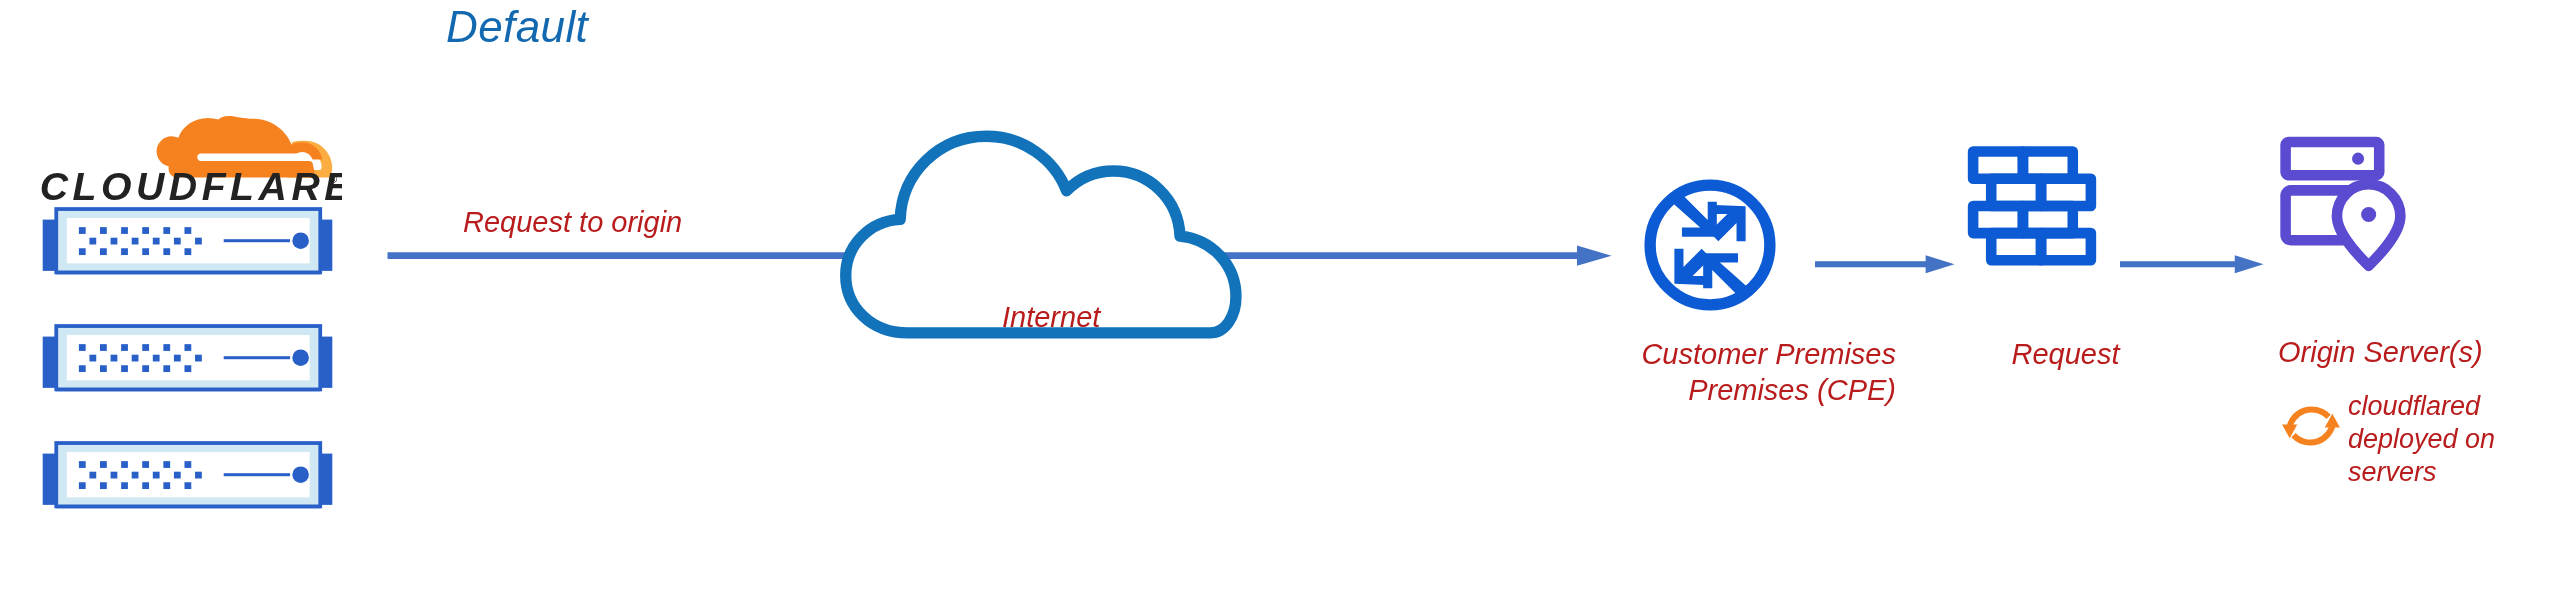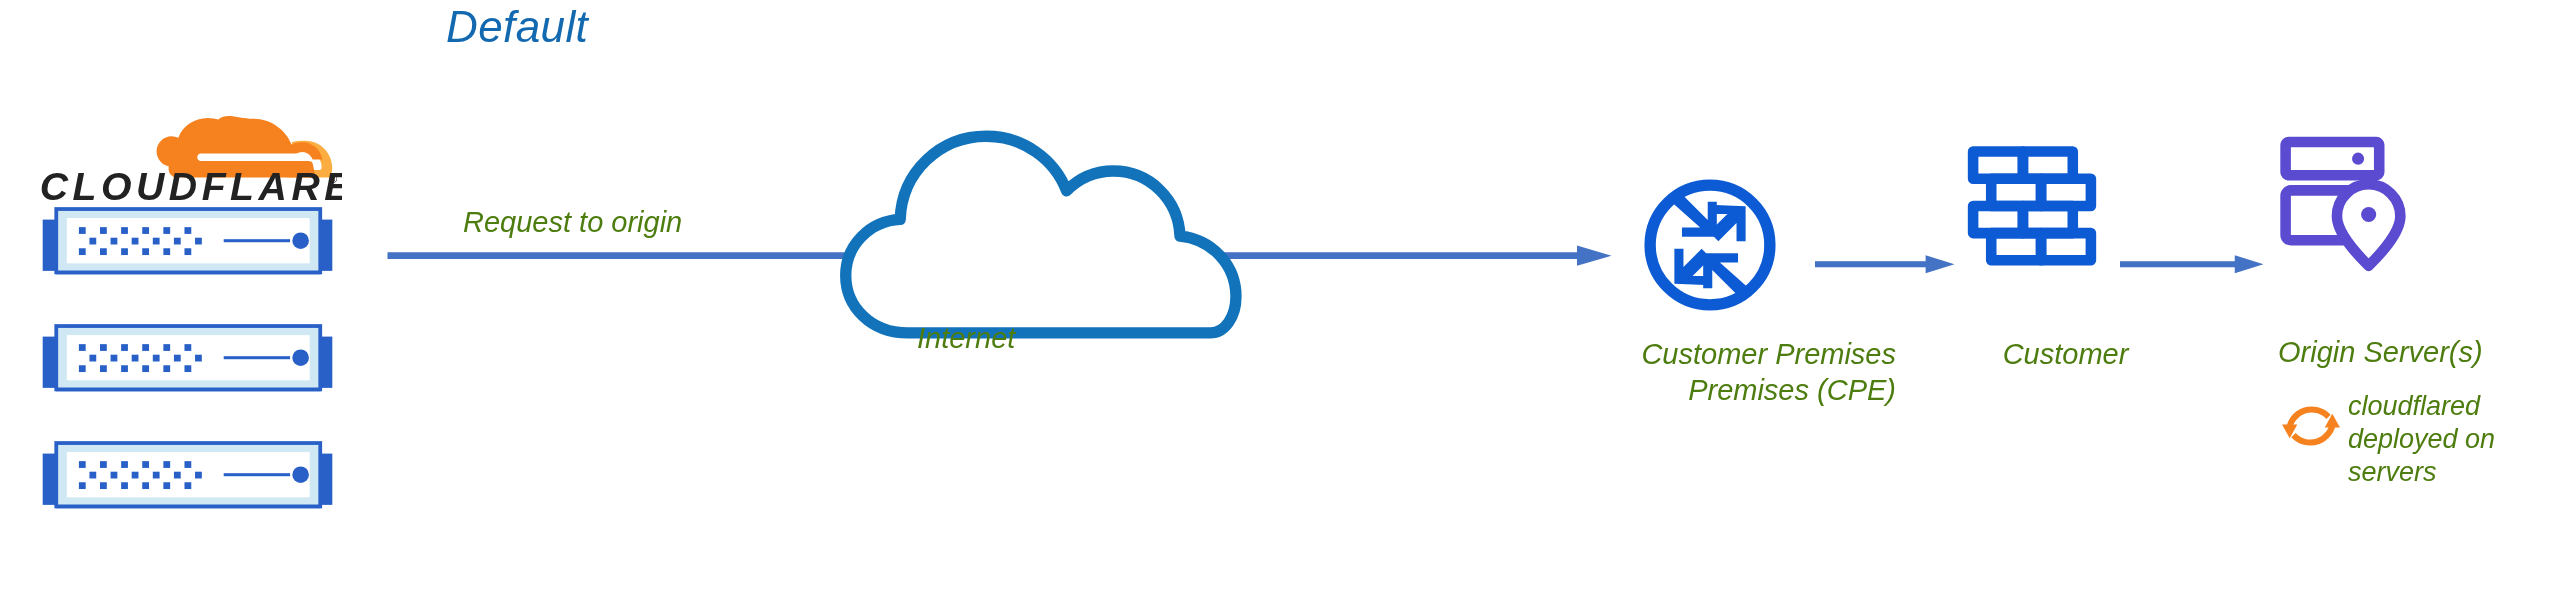--- a/index.html
+++ b/index.html
@@ -44,43 +44,42 @@
     width: 303px;
     height: 89px;
   }
   #cf-server-1 { left: 36px; top: 203px; }
   #cf-server-2 { left: 36px; top: 320px; }
   #cf-server-3 { left: 36px; top: 437px; }
   .cf-server svg { display: block; }
 
   
   .blue-label {
-    color: #4d7c0f;
+    color: #b91c1c;
     font-size: 27px;
     line-height: 33px;
     white-space: nowrap;
   }
   #label-request-to-origin {
     left: 463px;
     top: 206px;
     font-size: 29px;
   }
   #label-cf-ip {
     left: 387px;
     top: 272px;
     font-size: 29px;
     line-height: 36px;
     white-space: normal;
     width: 227px;
   }
   #label-internet {
-    left: 917px;
+    left: 1002px;
     top: 301px;
     font-size: 29px;
-    margin-top: 21px;
   }
   #label-cpe {
     left: 1548px;
     top: 336px;
     font-size: 29px;
     line-height: 36px;
     white-space: normal;
     width: 348px;
     text-align: right;
   }
@@ -335,21 +334,21 @@
 
 
   <div class="abs blue-label" id="label-internet">Internet</div>
 
   <div class="abs blue-label" id="label-cpe">
     <div>Customer Premises</div>
     <div>Premises (CPE)</div>
   </div>
 
   <div class="abs blue-label" id="label-firewall">
-    <div>Customer</div>
+    <div>Request</div>
   </div>
 
   <div class="abs blue-label" id="label-origin-server">Origin Server(s)</div>
 
   <div class="abs blue-label" id="label-cloudflared">
     <div>cloudflared</div>
     <div>deployed on</div>
     <div>servers</div>
   </div>
 

